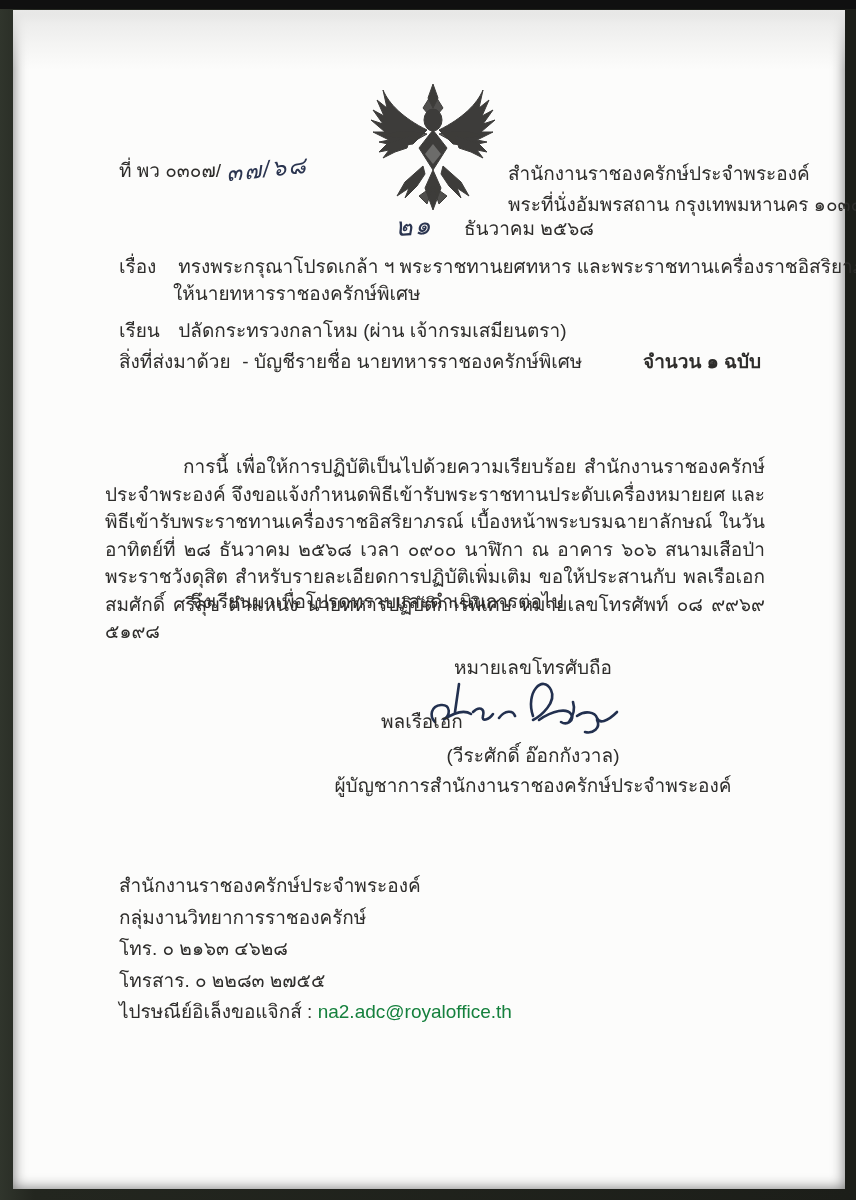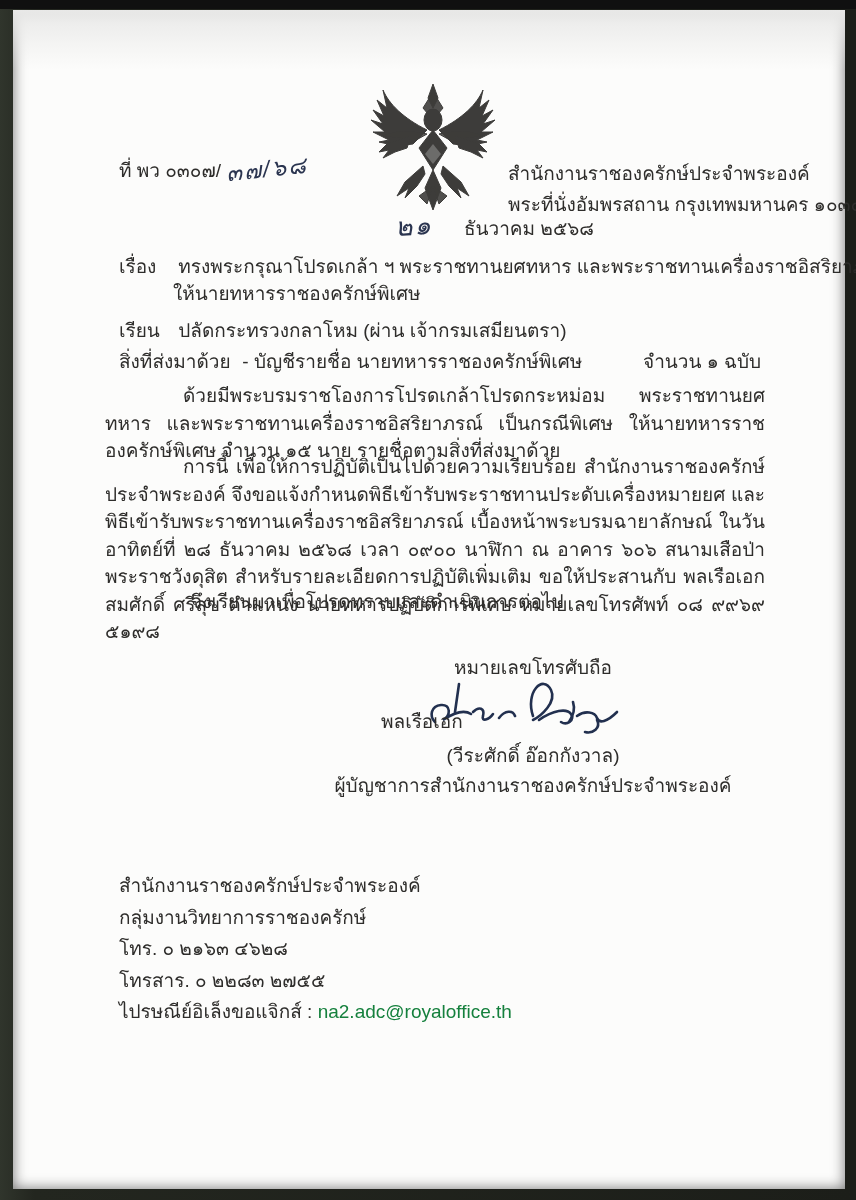--- a/index.html
+++ b/index.html
@@ -41,21 +41,21 @@
   .date-line { left:382px; top:203px; }
   .date-hand { font-size:26px; transform:rotate(-4deg); margin-right:26px; }
   .subject-block { top:243px; left:106px; }
   .subject-label { display:inline-block; width:44px; }
   .subject-l1 { margin-left:10px; }
   .subject-l2 { margin-left:54px; }
   .to-line { left:106px; top:307px; }
   .to-label { display:inline-block; width:54px; }
   .attach-line { left:106px; top:338px; }
   .attach-label { display:inline-block; width:118px; }
-  .attach-count { left:630px; top:338px; }
+  .attach-count { left:630px; top:338px;font-weight:bold; }
   .para {
     left:92px; top:0; width:660px;
     white-space:normal; text-align:justify; text-indent:78px;
     color:#2e2d2b; font-size:19px; line-height:27.5px;
   }
   .para1 { top:372px; }
   .para2 { top:432px;margin-top:11px; }
   .closing-line { left:178px; top:578px; }
   .salutation { left:300px; top:644px; width:440px; text-align:center; }
   .signature-svg { left:408px; top:662px; width:210px; height:78px; }
@@ -135,21 +135,20 @@
     <span class="to-label">เรียน</span>
     <span>ปลัดกระทรวงกลาโหม (ผ่าน เจ้ากรมเสมียนตรา)</span>
   </div>
 
   <div class="abs txt attach-line">
     <span class="attach-label">สิ่งที่ส่งมาด้วย</span>
     <span>- บัญชีรายชื่อ นายทหารราชองครักษ์พิเศษ</span>
   </div>
   <div class="abs txt attach-count">จำนวน ๑ ฉบับ</div>
 
-  <div class="abs para para1">ด้วยมีพระบรมราชโองการโปรดเกล้าโปรดกระหม่อม พระราชทานยศทหาร และพระราชทานเครื่องราชอิสริยาภรณ์ เป็นกรณีพิเศษ ให้นายทหารราชองครักษ์พิเศษ จำนวน ๑๕ นาย รายชื่อตามสิ่งที่ส่งมาด้วย</div>
   <div class="abs para para2">การนี้ เพื่อให้การปฏิบัติเป็นไปด้วยความเรียบร้อย สำนักงานราชองครักษ์ประจำพระองค์ จึงขอแจ้งกำหนดพิธีเข้ารับพระราชทานประดับเครื่องหมายยศ และพิธีเข้ารับพระราชทานเครื่องราชอิสริยาภรณ์ เบื้องหน้าพระบรมฉายาลักษณ์ ในวันอาทิตย์ที่ ๒๘ ธันวาคม ๒๕๖๘ เวลา ๐๙๐๐ นาฬิกา ณ อาคาร ๖๐๖ สนามเสือป่า พระราชวังดุสิต สำหรับรายละเอียดการปฏิบัติเพิ่มเติม ขอให้ประสานกับ พลเรือเอก สมศักดิ์  ศรีสุข ตำแหน่ง นายทหารปฏิบัติการพิเศษ หมายเลขโทรศัพท์  ๐๘ ๙๙๖๙ ๕๑๙๘</div>
 
   <div class="abs txt closing-line">จึงเรียนมาเพื่อโปรดทราบและดำเนินการต่อไป</div>
 
   <div class="abs txt salutation">หมายเลขโทรศับถือ</div>
 
   <svg class="abs signature-svg" viewBox="0 0 210 78">
     <g fill="none" stroke="#22304f" stroke-width="2.6" stroke-linecap="round">
       <path d="M14 50 C8 44 10 34 20 33 C30 32 30 44 22 48 C34 40 44 38 50 42"></path>
       <path d="M38 12 L34 40"></path>

